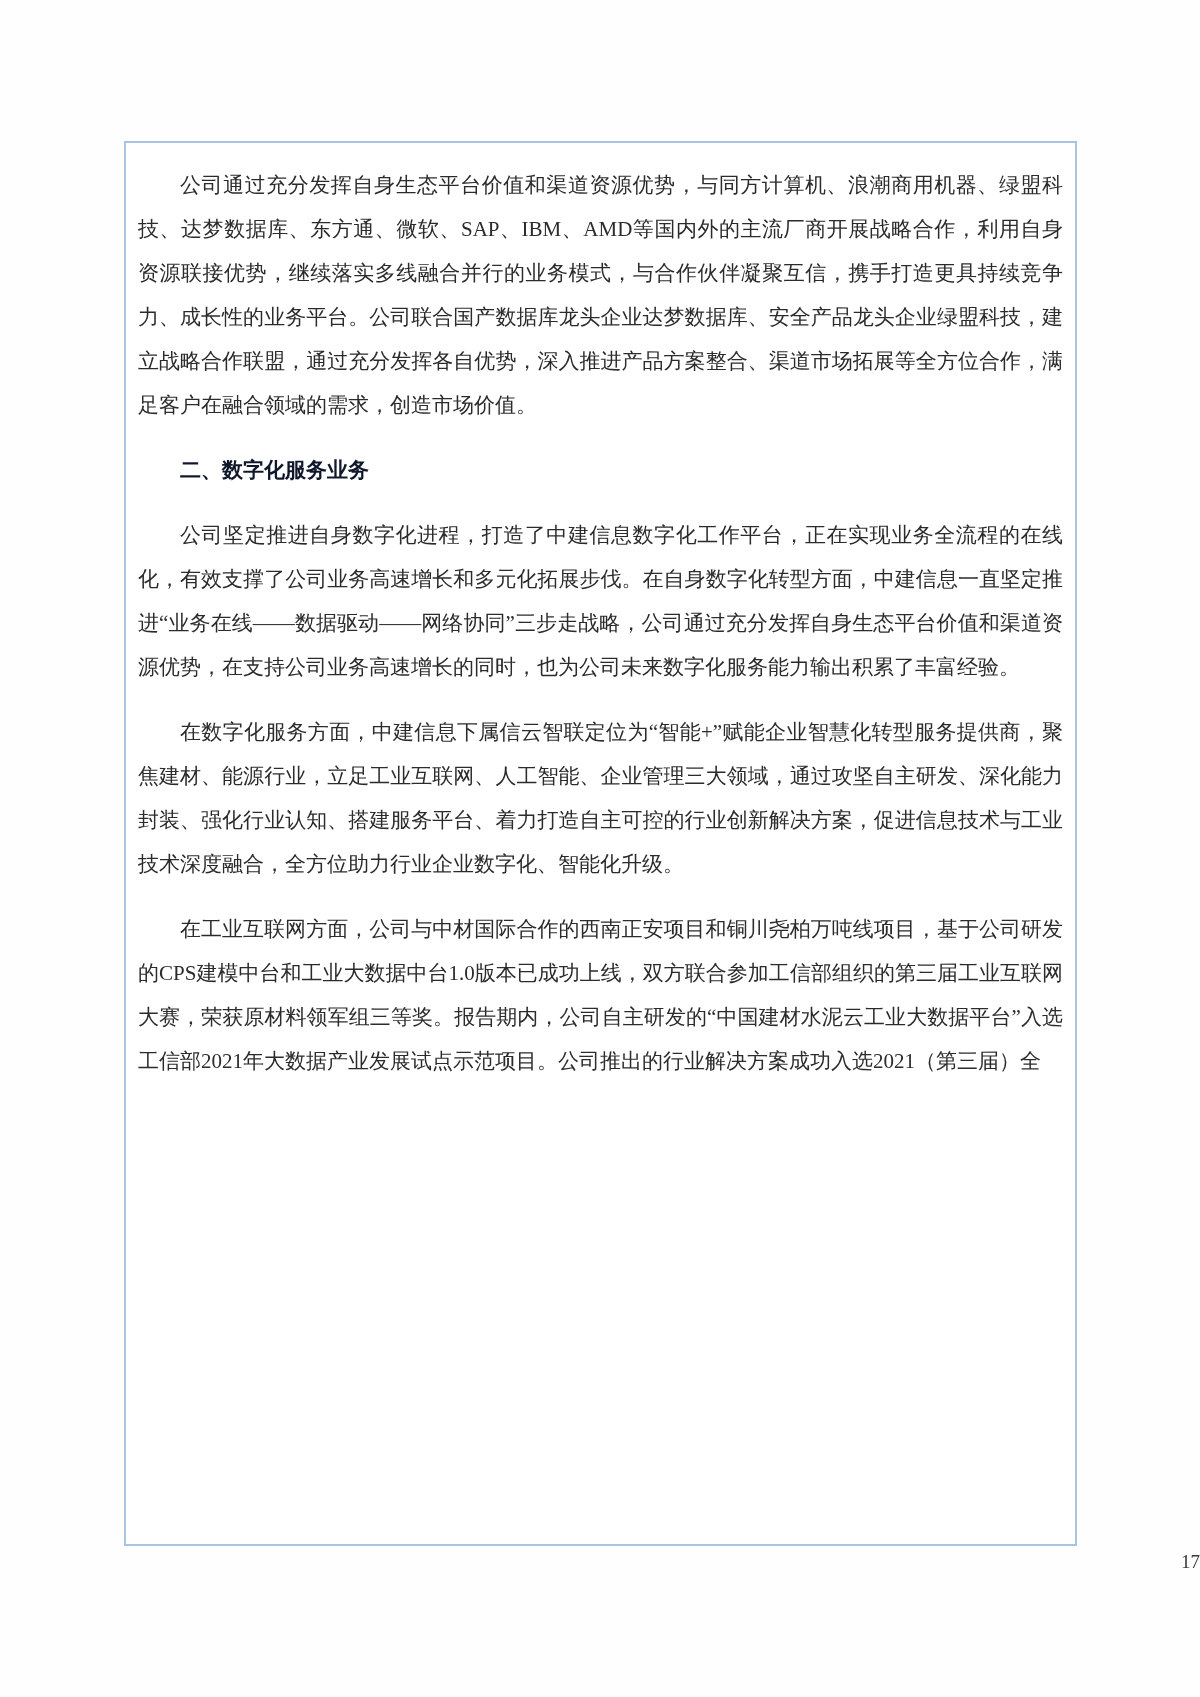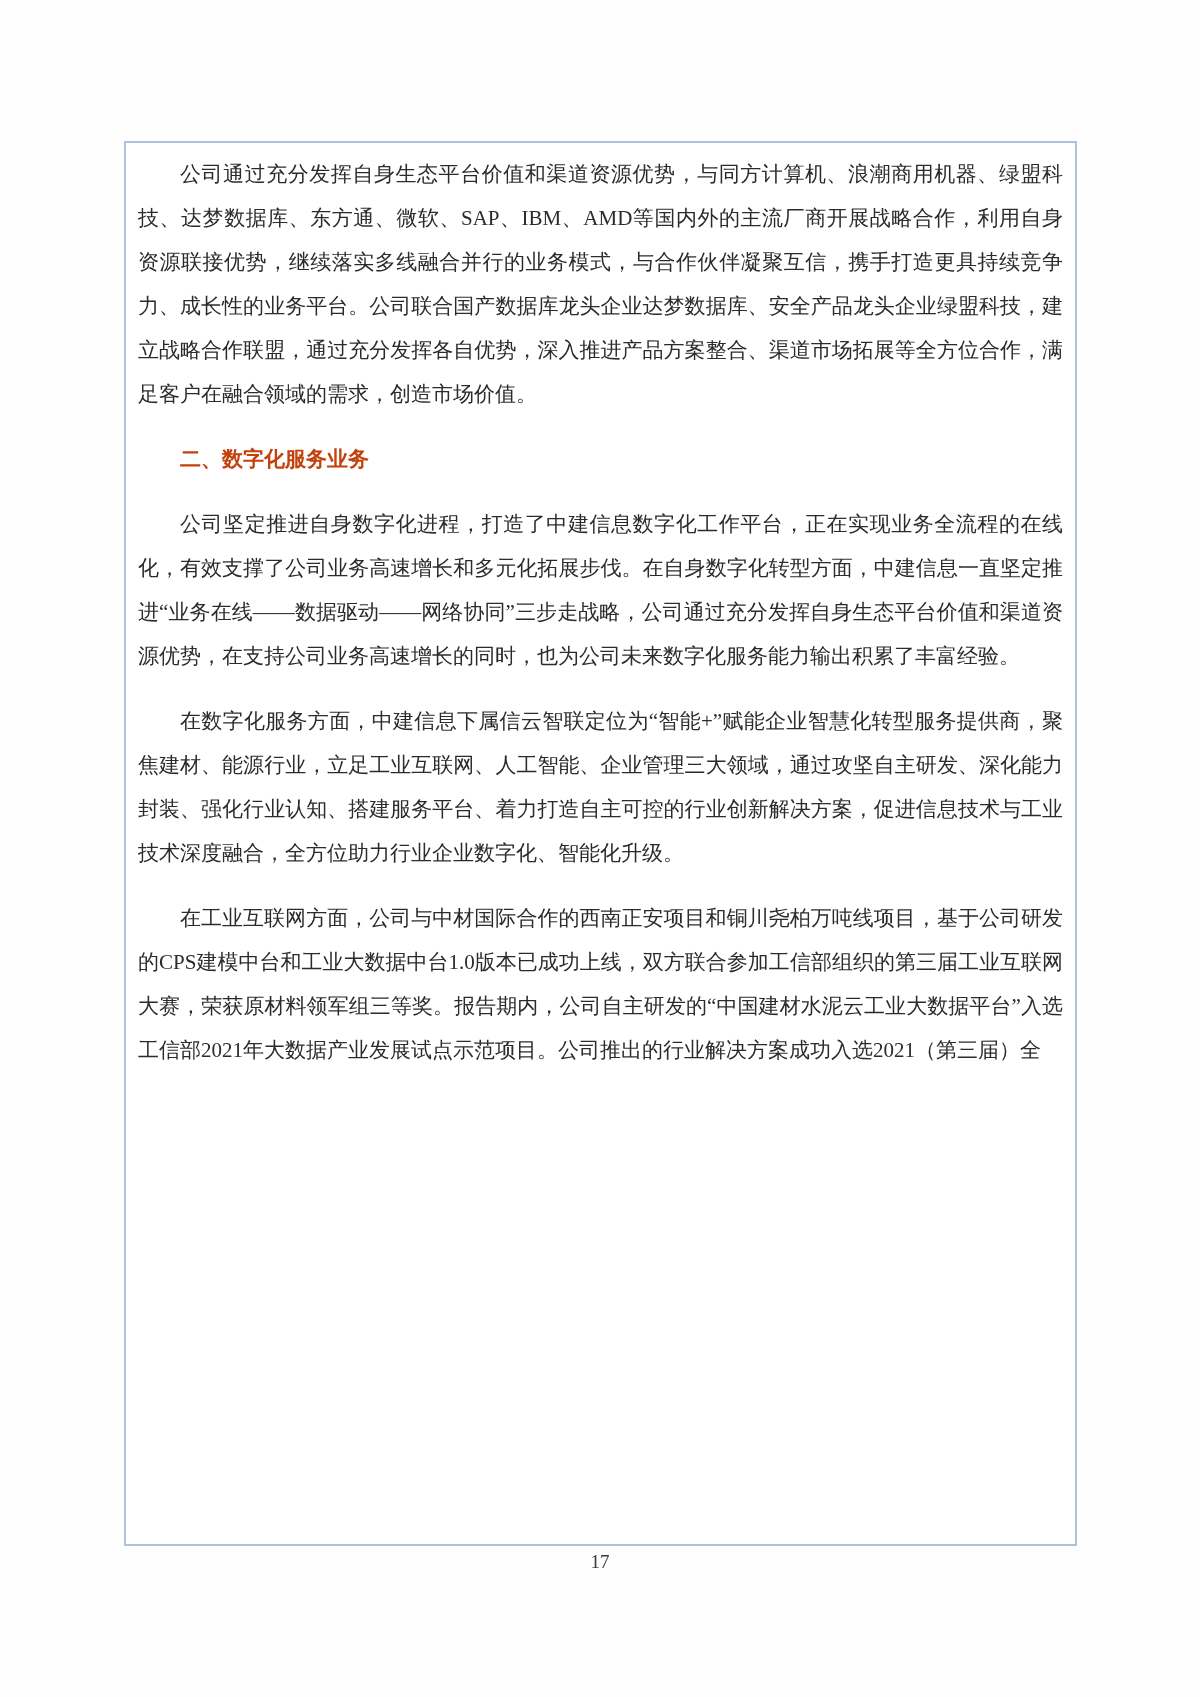--- a/index.html
+++ b/index.html
@@ -17,21 +17,21 @@
     overflow: hidden;
   }
   .content-box {
     position: absolute;
     left: 124px;
     top: 141px;
     width: 953px;
     height: 1405px;
     box-sizing: border-box;
     border: 2px solid #a9c4de;
-    padding: 9px 12px 0 12px;
+    padding: 20px 12px 0 12px;
     background: #ffffff;
     overflow: hidden;
   }
   .para {
     font-size: 21px;
     line-height: 44px;
     text-align: justify;
     text-justify: inter-ideograph;
     text-indent: 2em;
     margin: 0 0 21px 0;
@@ -41,28 +41,28 @@
     margin-bottom: 0;
     font-family: Liberation Serif, serif;
   }
   .heading {
     font-family: "Liberation Sans", "DejaVu Sans", sans-serif;
     font-weight: bold;
     font-size: 21px;
     line-height: 44px;
     text-indent: 2em;
     margin: 0 0 21px 0;
-    color: #c2410c;
+    color: #0f172a;
   }
   .page-number {
     position: absolute;
     left: 0;
     top: 1551px;
     width: 100%;
-    text-align: center;
+    text-align: right;
     font-size: 19px;
     line-height: 22px;
     color: #3a3a3a;
   }
 </style>
 </head>
 <body>
 
 <div class="page">
   <div class="content-box">

